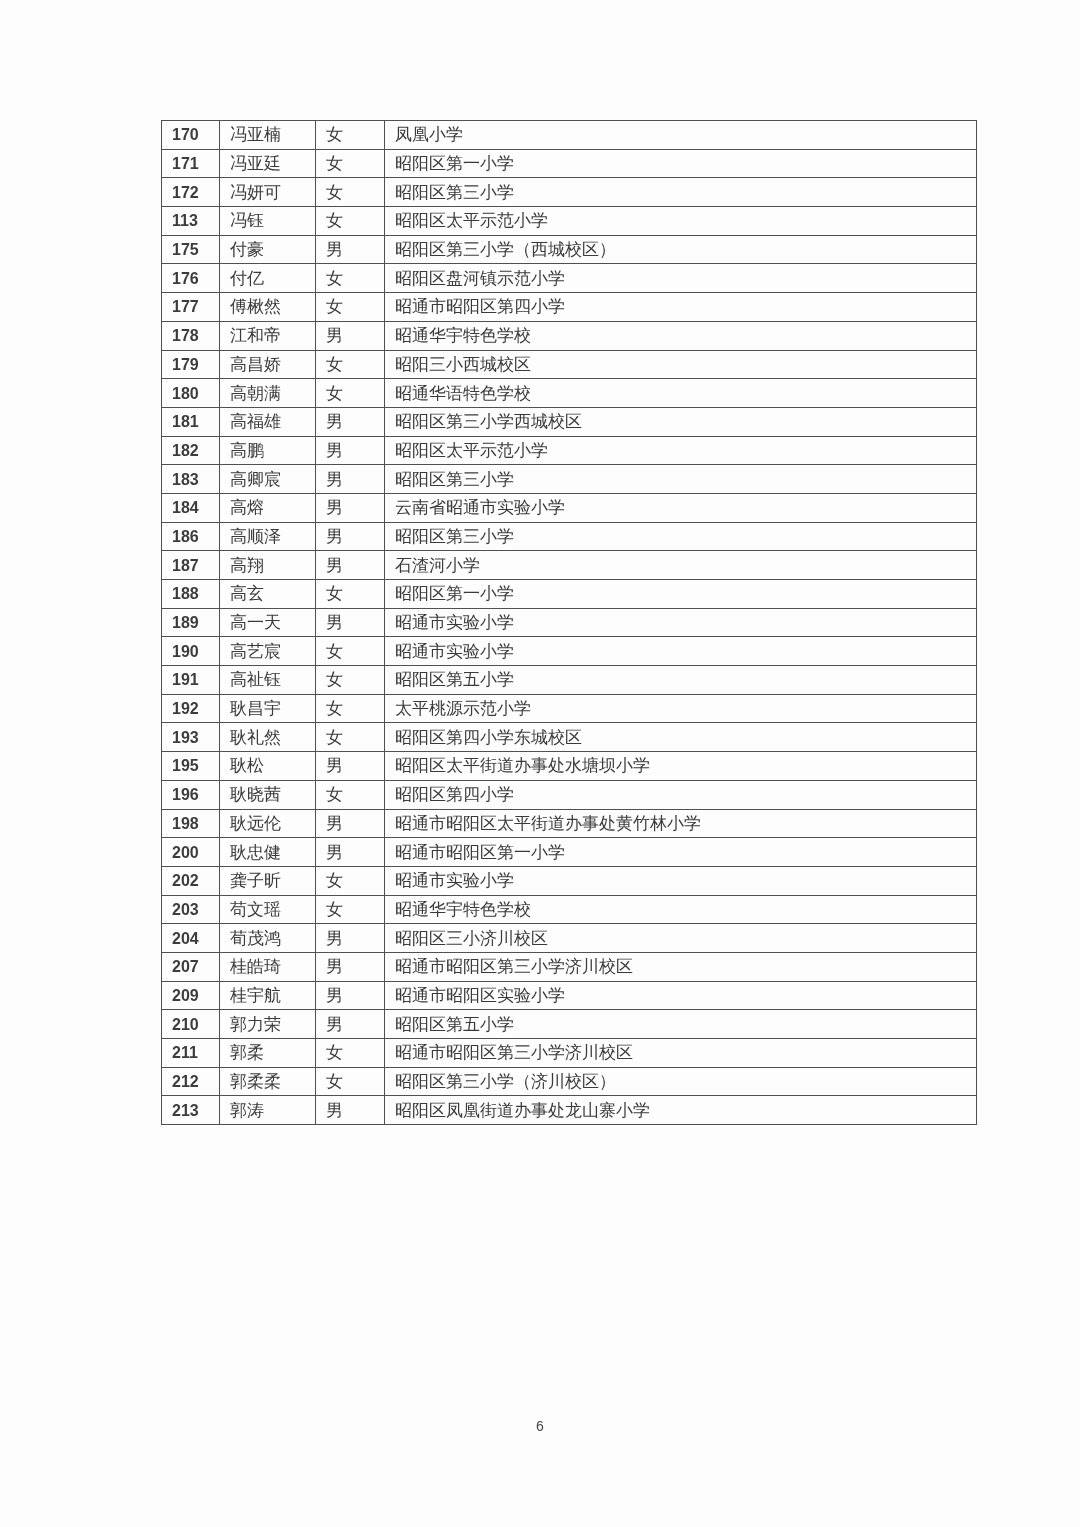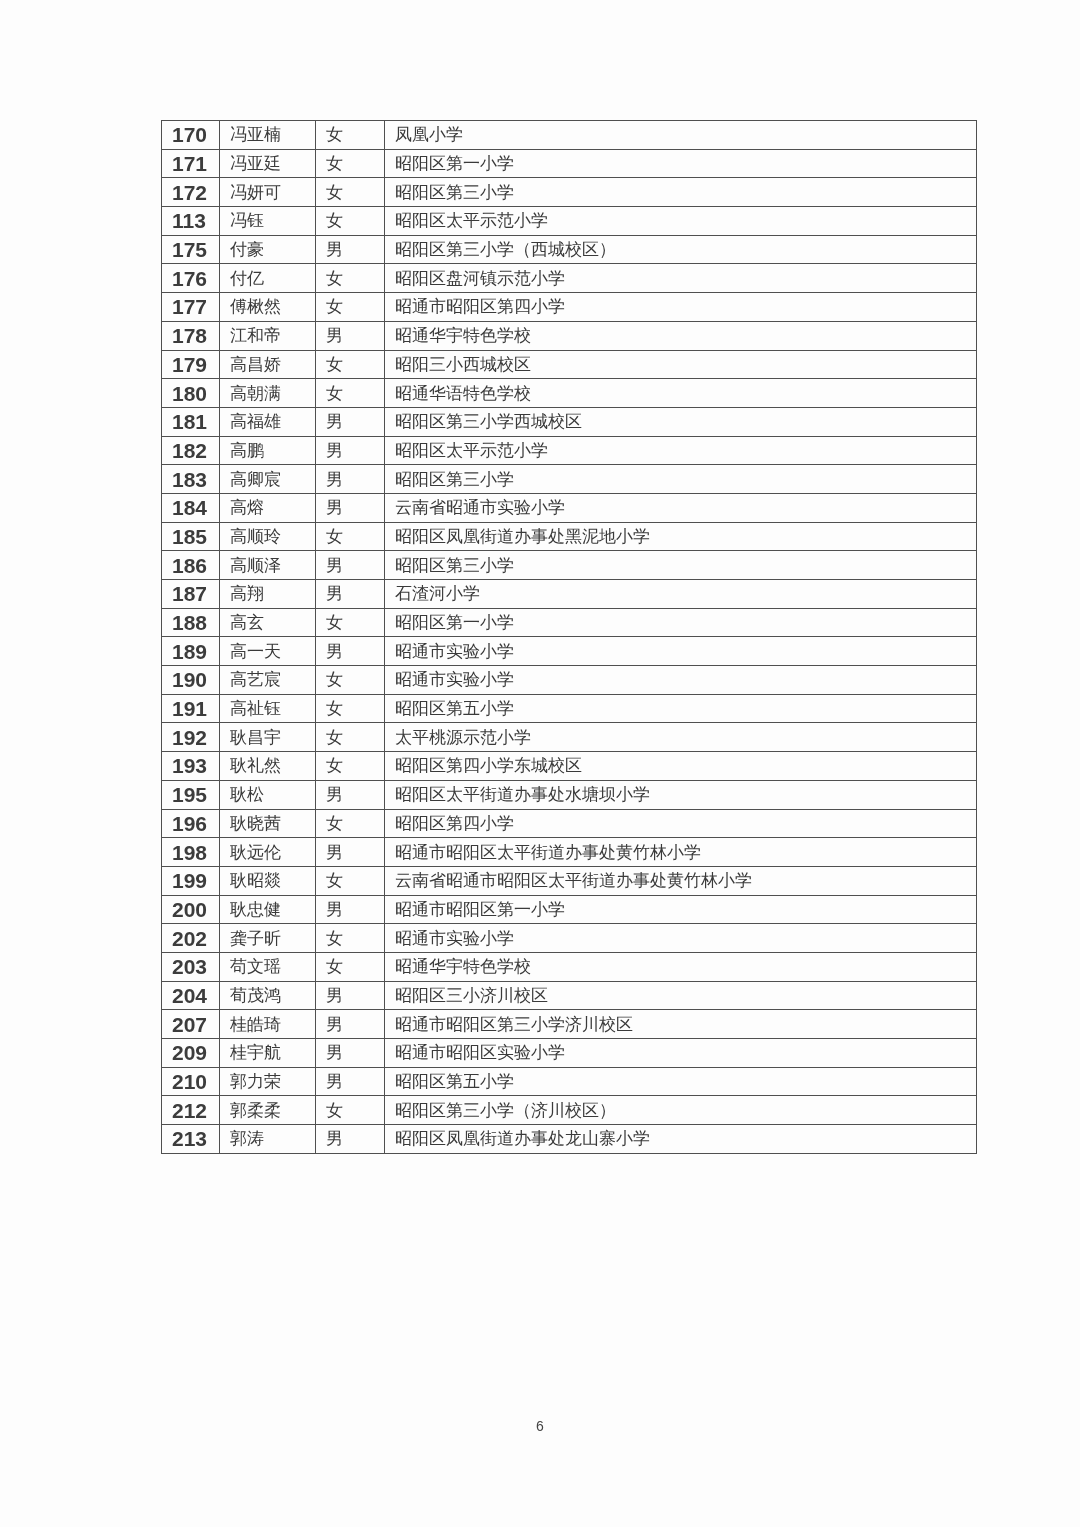--- a/index.html
+++ b/index.html
@@ -9,21 +9,21 @@
   table.roster {
     position: absolute; left: 161px; top: 120px; width: 815px;
     border-collapse: collapse; table-layout: fixed;
   }
   table.roster td {
     border: 1.5px solid #505050;
     height: 27.7px; padding: 0 0 0 10px;
     font-size: 17px; line-height: 27px; white-space: nowrap; overflow: hidden;
     color: #3a3a3a; vertical-align: middle;
   }
-  table.roster td.num { font-family: "Liberation Sans", sans-serif; font-weight: bold; font-size: 21px; padding-left: 10px; color: #3c3c3c; margin-top: 12px; }
+  table.roster td.num { font-family: "Liberation Sans", sans-serif; font-weight: bold; font-size: 16px; padding-left: 10px; color: #3c3c3c; margin-top: 12px; }
   table.roster td.sex { padding-left: 10px; }
   table.roster tr.dotted td { border-bottom-style: dotted; }
   col.c1 { width: 58px; } col.c2 { width: 96px; } col.c3 { width: 69px; } col.c4 { width: 592px; }
   .page-number { position: absolute; left: 0; width: 1080px; top: 1418px; text-align: center;
                  font-family: "Liberation Sans", sans-serif; font-size: 14px; color: #444; }
 </style>
 </head>
 <body>
 
 <div class="page">
@@ -112,26 +112,20 @@
           <td class="name">高卿宸</td>
           <td class="sex">男</td>
           <td class="school">昭阳区第三小学</td>
         </tr>
         <tr>
           <td class="num">184</td>
           <td class="name">高熔</td>
           <td class="sex">男</td>
           <td class="school">云南省昭通市实验小学</td>
         </tr>
-        <tr class="dotted">
-          <td class="num">185</td>
-          <td class="name">高顺玲</td>
-          <td class="sex">女</td>
-          <td class="school">昭阳区凤凰街道办事处黑泥地小学</td>
-        </tr>
         <tr>
           <td class="num">186</td>
           <td class="name">高顺泽</td>
           <td class="sex">男</td>
           <td class="school">昭阳区第三小学</td>
         </tr>
         <tr>
           <td class="num">187</td>
           <td class="name">高翔</td>
           <td class="sex">男</td>
@@ -185,26 +179,20 @@
           <td class="sex">女</td>
           <td class="school">昭阳区第四小学</td>
         </tr>
         <tr class="dotted">
           <td class="num">198</td>
           <td class="name">耿远伦</td>
           <td class="sex">男</td>
           <td class="school">昭通市昭阳区太平街道办事处黄竹林小学</td>
         </tr>
         <tr>
-          <td class="num">199</td>
-          <td class="name">耿昭燚</td>
-          <td class="sex">女</td>
-          <td class="school">云南省昭通市昭阳区太平街道办事处黄竹林小学</td>
-        </tr>
-        <tr>
           <td class="num">200</td>
           <td class="name">耿忠健</td>
           <td class="sex">男</td>
           <td class="school">昭通市昭阳区第一小学</td>
         </tr>
         <tr>
           <td class="num">202</td>
           <td class="name">龚子昕</td>
           <td class="sex">女</td>
           <td class="school">昭通市实验小学</td>
@@ -231,20 +219,26 @@
           <td class="num">209</td>
           <td class="name">桂宇航</td>
           <td class="sex">男</td>
           <td class="school">昭通市昭阳区实验小学</td>
         </tr>
         <tr>
           <td class="num">210</td>
           <td class="name">郭力荣</td>
           <td class="sex">男</td>
           <td class="school">昭阳区第五小学</td>
+        </tr>
+        <tr>
+          <td class="num">211</td>
+          <td class="name">郭柔</td>
+          <td class="sex">女</td>
+          <td class="school">昭通市昭阳区第三小学济川校区</td>
         </tr>
         <tr>
           <td class="num">212</td>
           <td class="name">郭柔柔</td>
           <td class="sex">女</td>
           <td class="school">昭阳区第三小学（济川校区）</td>
         </tr>
         <tr>
           <td class="num">213</td>
           <td class="name">郭涛</td>

